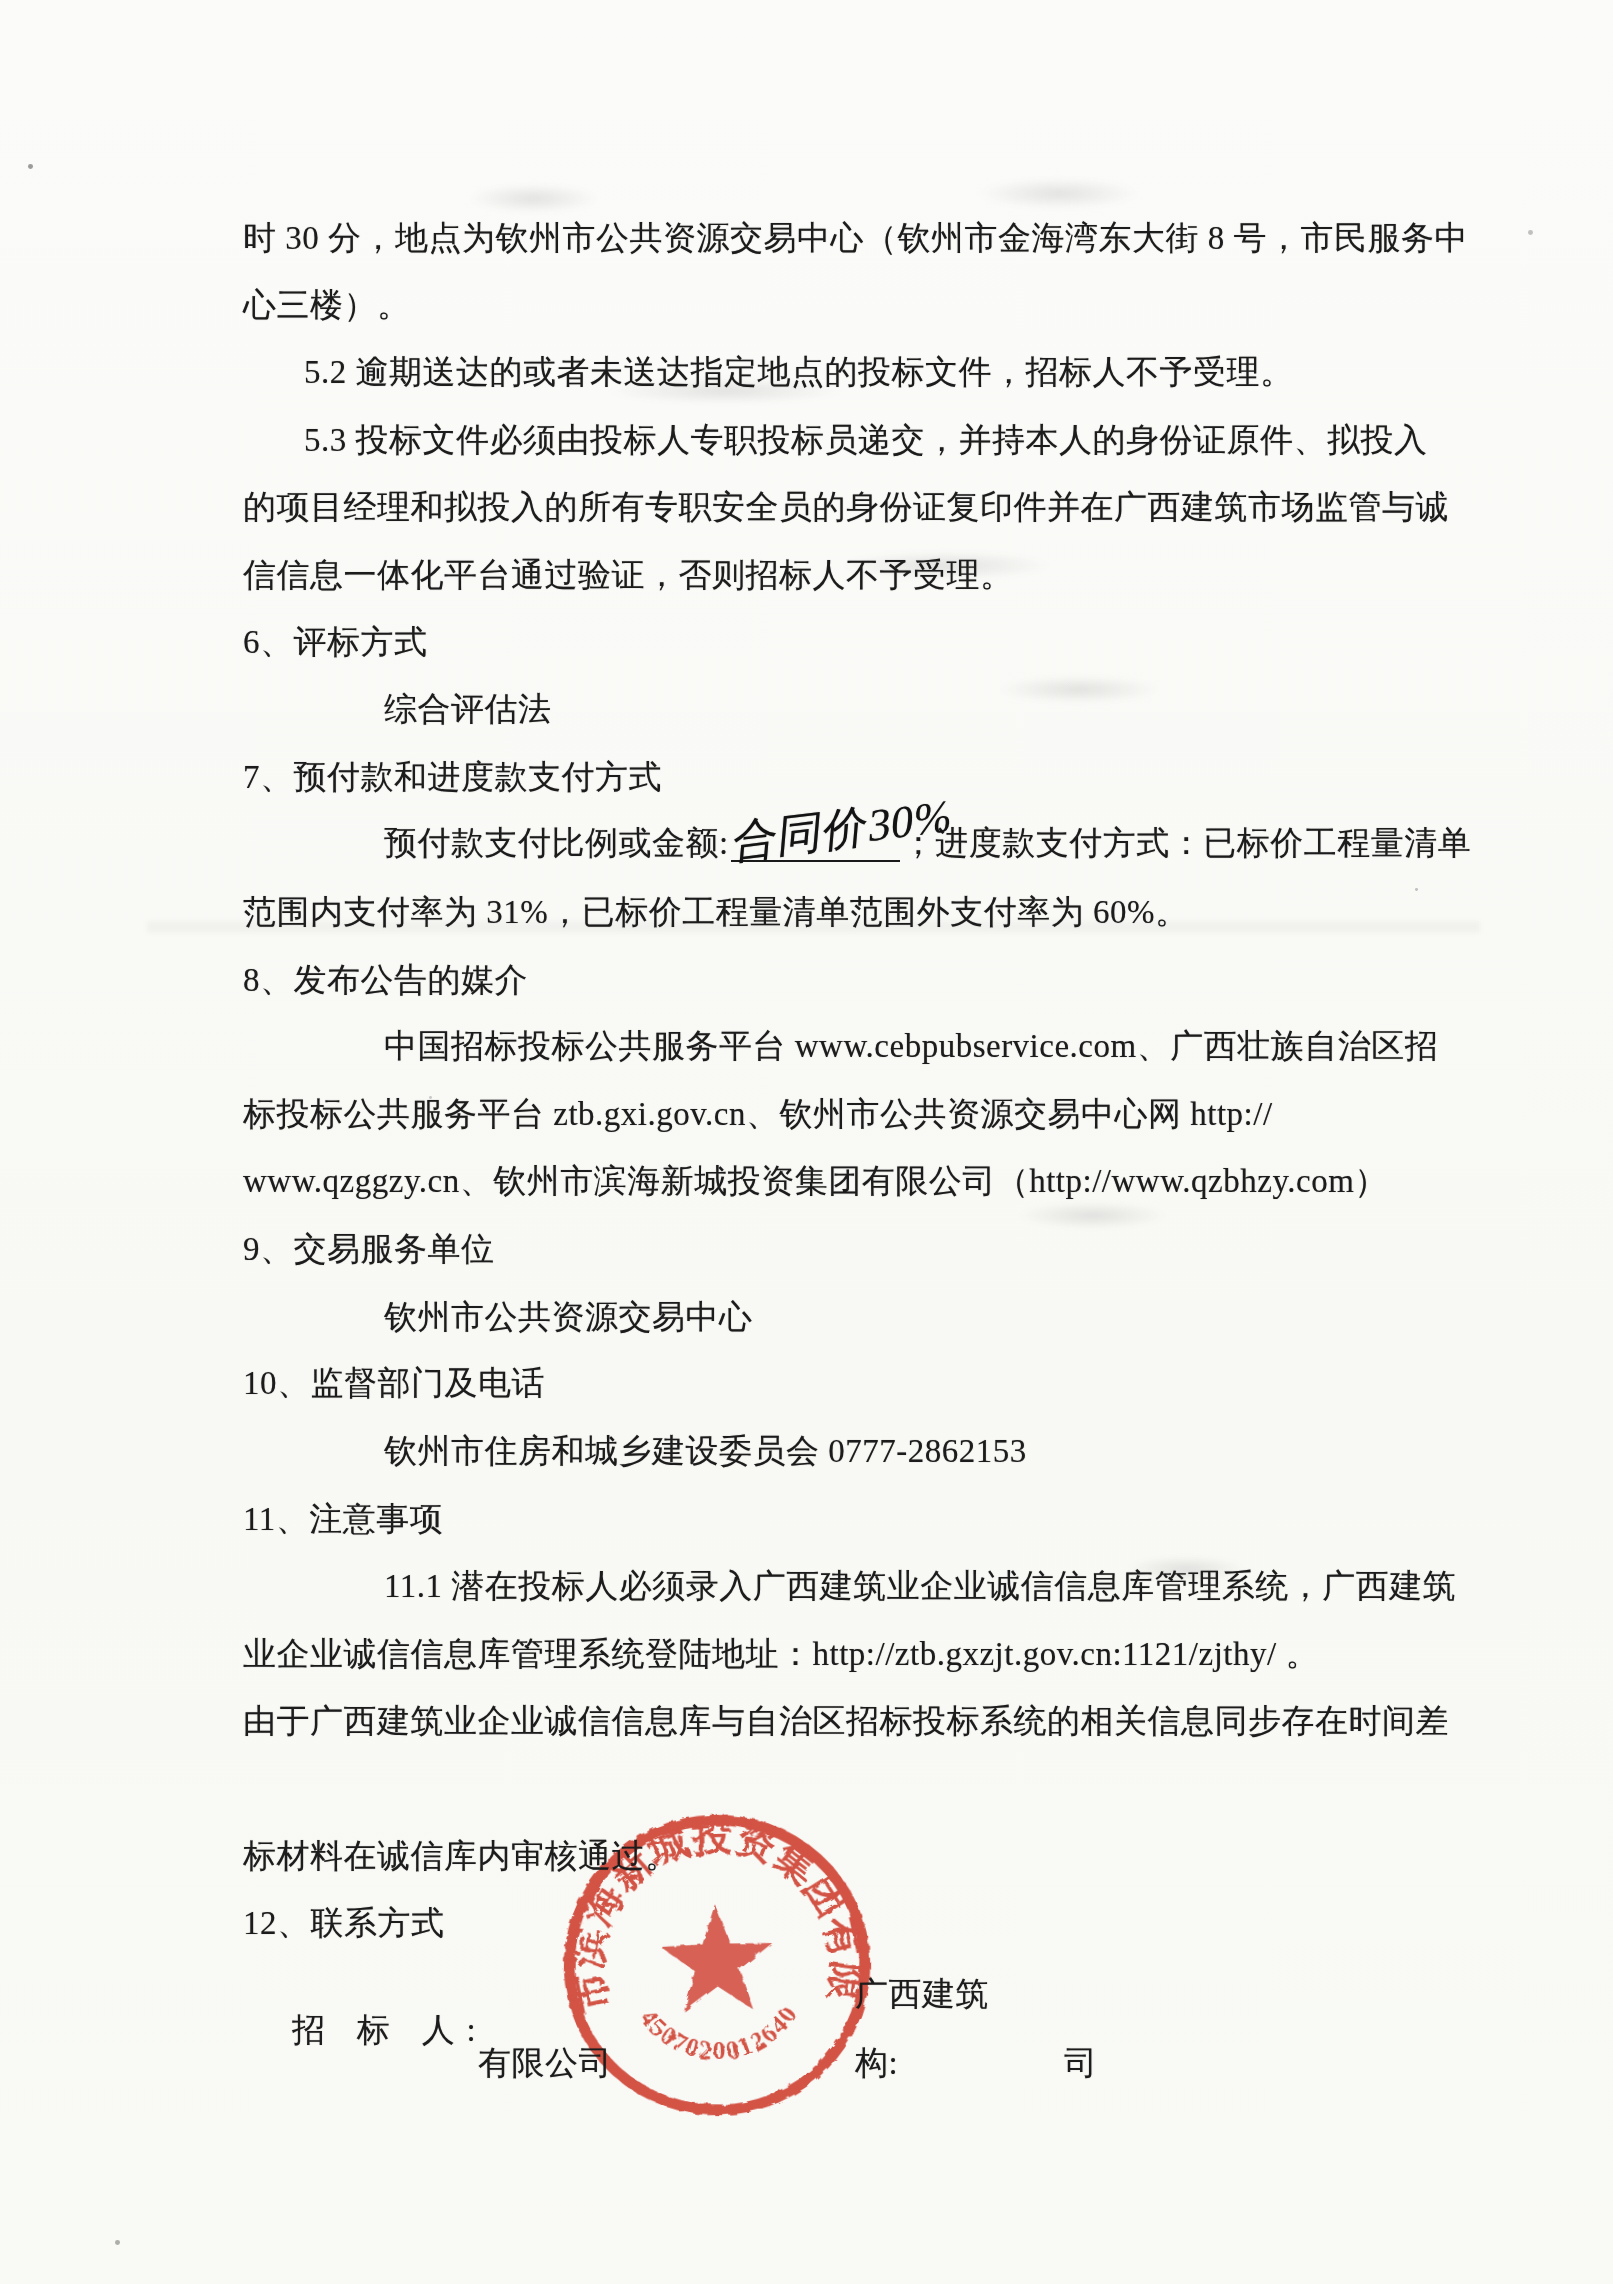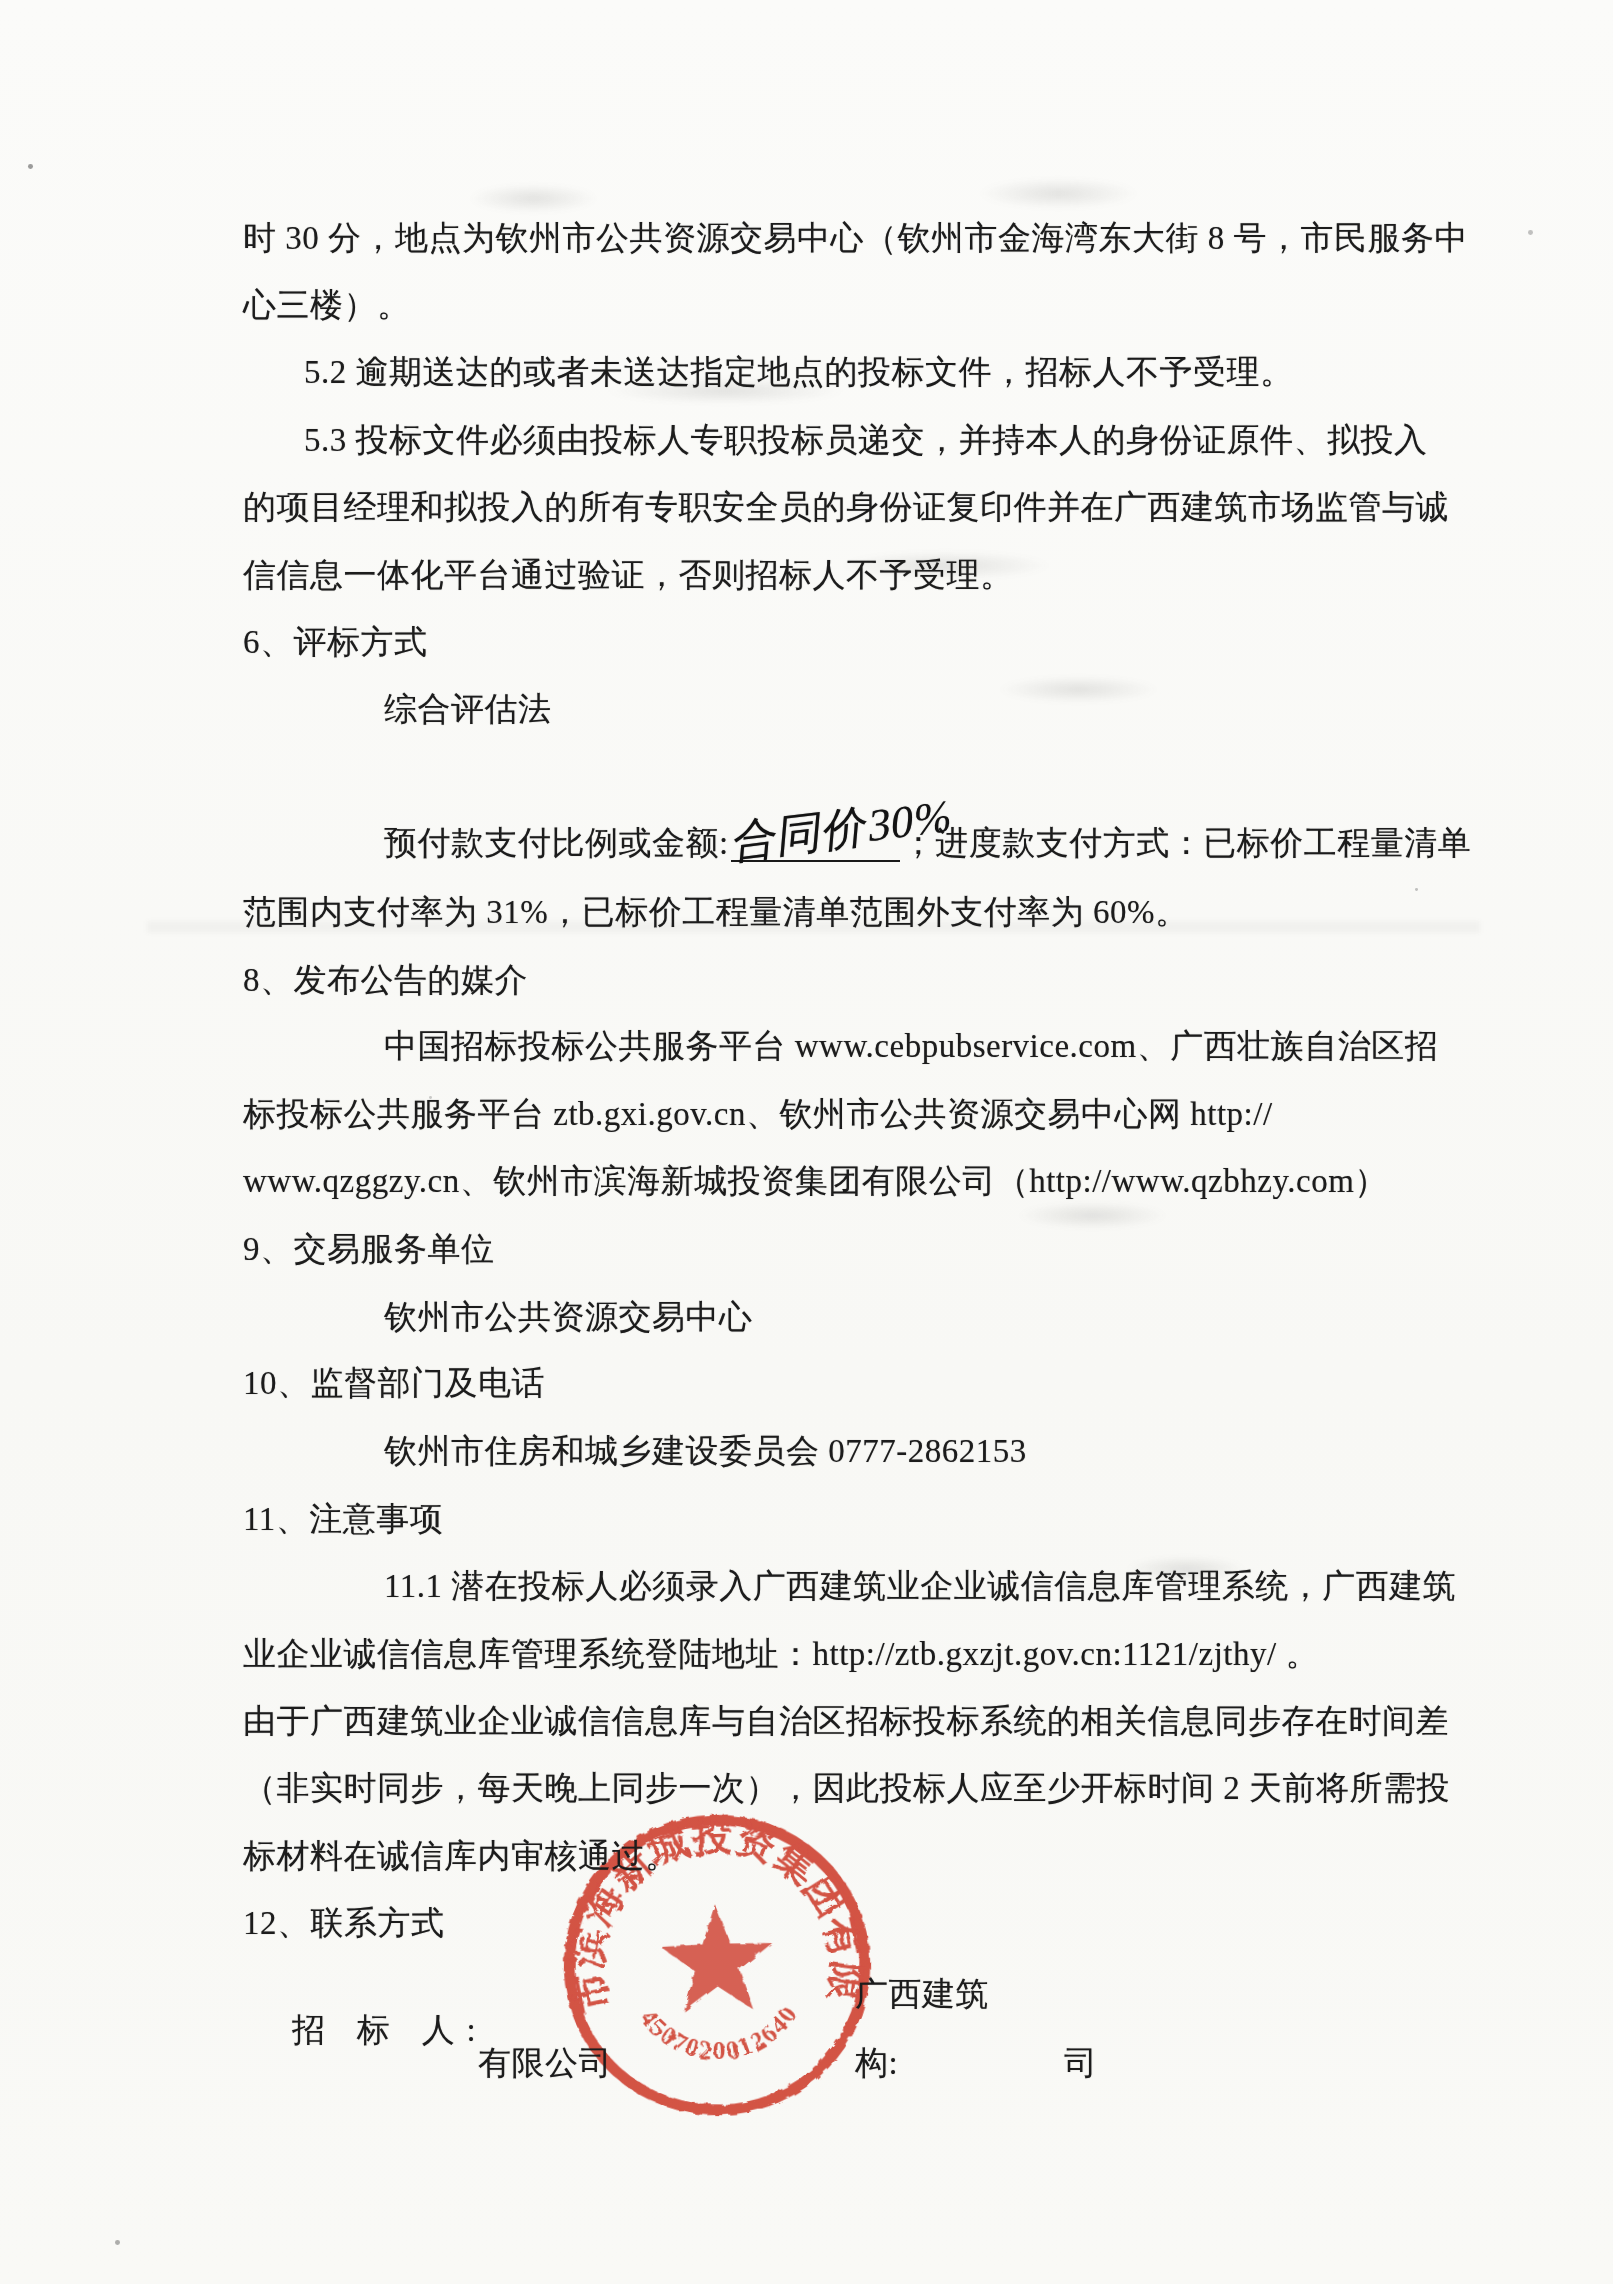--- a/index.html
+++ b/index.html
@@ -87,37 +87,37 @@
   </svg>
 
   <div class="line x-margin" style="top:217px">时 30 分，地点为钦州市公共资源交易中心（钦州市金海湾东大街 8 号，市民服务中</div>
   <div class="line x-margin" style="top:284px">心三楼）。</div>
   <div class="line x-para" style="top:351px">5.2 逾期送达的或者未送达指定地点的投标文件，招标人不予受理。</div>
   <div class="line x-para" style="top:419px">5.3 投标文件必须由投标人专职投标员递交，并持本人的身份证原件、拟投入</div>
   <div class="line x-margin" style="top:486px">的项目经理和拟投入的所有专职安全员的身份证复印件并在广西建筑市场监管与诚</div>
   <div class="line x-margin" style="top:554px">信信息一体化平台通过验证，否则招标人不予受理。</div>
   <div class="line x-margin" style="top:621px">6、评标方式</div>
   <div class="line x-deep" style="top:688px">综合评估法</div>
+  <div class="line x-margin" style="top:756px">7、预付款和进度款支付方式</div>
 
   <div class="line x-deep" style="top:821px"><span>预付款支付比例或金额:</span><span class="hw-slot"><span class="hw-text">合同价30%</span></span><span>；进度款支付方式：已标价工程量清单</span></div>
 
   <div class="line x-margin" style="top:891px">范围内支付率为 31%，已标价工程量清单范围外支付率为 60%。</div>
   <div class="line x-margin" style="top:959px">8、发布公告的媒介</div>
   <div class="line x-deep" style="top:1025px">中国招标投标公共服务平台 www.cebpubservice.com、广西壮族自治区招</div>
   <div class="line x-margin" style="top:1093px">标投标公共服务平台 ztb.gxi.gov.cn、钦州市公共资源交易中心网 http://</div>
   <div class="line x-margin" style="top:1160px">www.qzggzy.cn、钦州市滨海新城投资集团有限公司（http://www.qzbhzy.com）</div>
   <div class="line x-margin" style="top:1228px">9、交易服务单位</div>
   <div class="line x-deep" style="top:1296px">钦州市公共资源交易中心</div>
   <div class="line x-margin" style="top:1362px">10、监督部门及电话</div>
   <div class="line x-deep" style="top:1430px">钦州市住房和城乡建设委员会 0777-2862153</div>
   <div class="line x-margin" style="top:1498px">11、注意事项</div>
   <div class="line x-deep" style="top:1565px">11.1 潜在投标人必须录入广西建筑业企业诚信信息库管理系统，广西建筑</div>
   <div class="line x-margin" style="top:1633px">业企业诚信信息库管理系统登陆地址：http://ztb.gxzjt.gov.cn:1121/zjthy/ 。</div>
   <div class="line x-margin" style="top:1700px">由于广西建筑业企业诚信信息库与自治区招标投标系统的相关信息同步存在时间差</div>
-  <div class="line x-margin" style="top:1767px">（非实时同步，每天晚上同步一次），因此投标人应至少开标时间 2 天前将所需投</div>
   <div class="line x-margin" style="top:1835px;z-index:4">标材料在诚信库内审核通过。</div>
   <div class="line x-margin" style="top:1902px;z-index:4">12、联系方式</div>
 
   <div class="contact-piece spread" style="left:292px;top:2009px;">招 标 人:</div>
   <div class="contact-piece" style="left:478px;top:2042px;text-align:right;">有限公司</div>
   <div class="contact-piece" style="left:855px;top:1973px;">广西建筑</div>
   <div class="contact-piece" style="left:855px;top:2042px;">构:</div>
   <div class="contact-piece" style="left:1064px;top:2042px;">司</div>
 
 </div>

